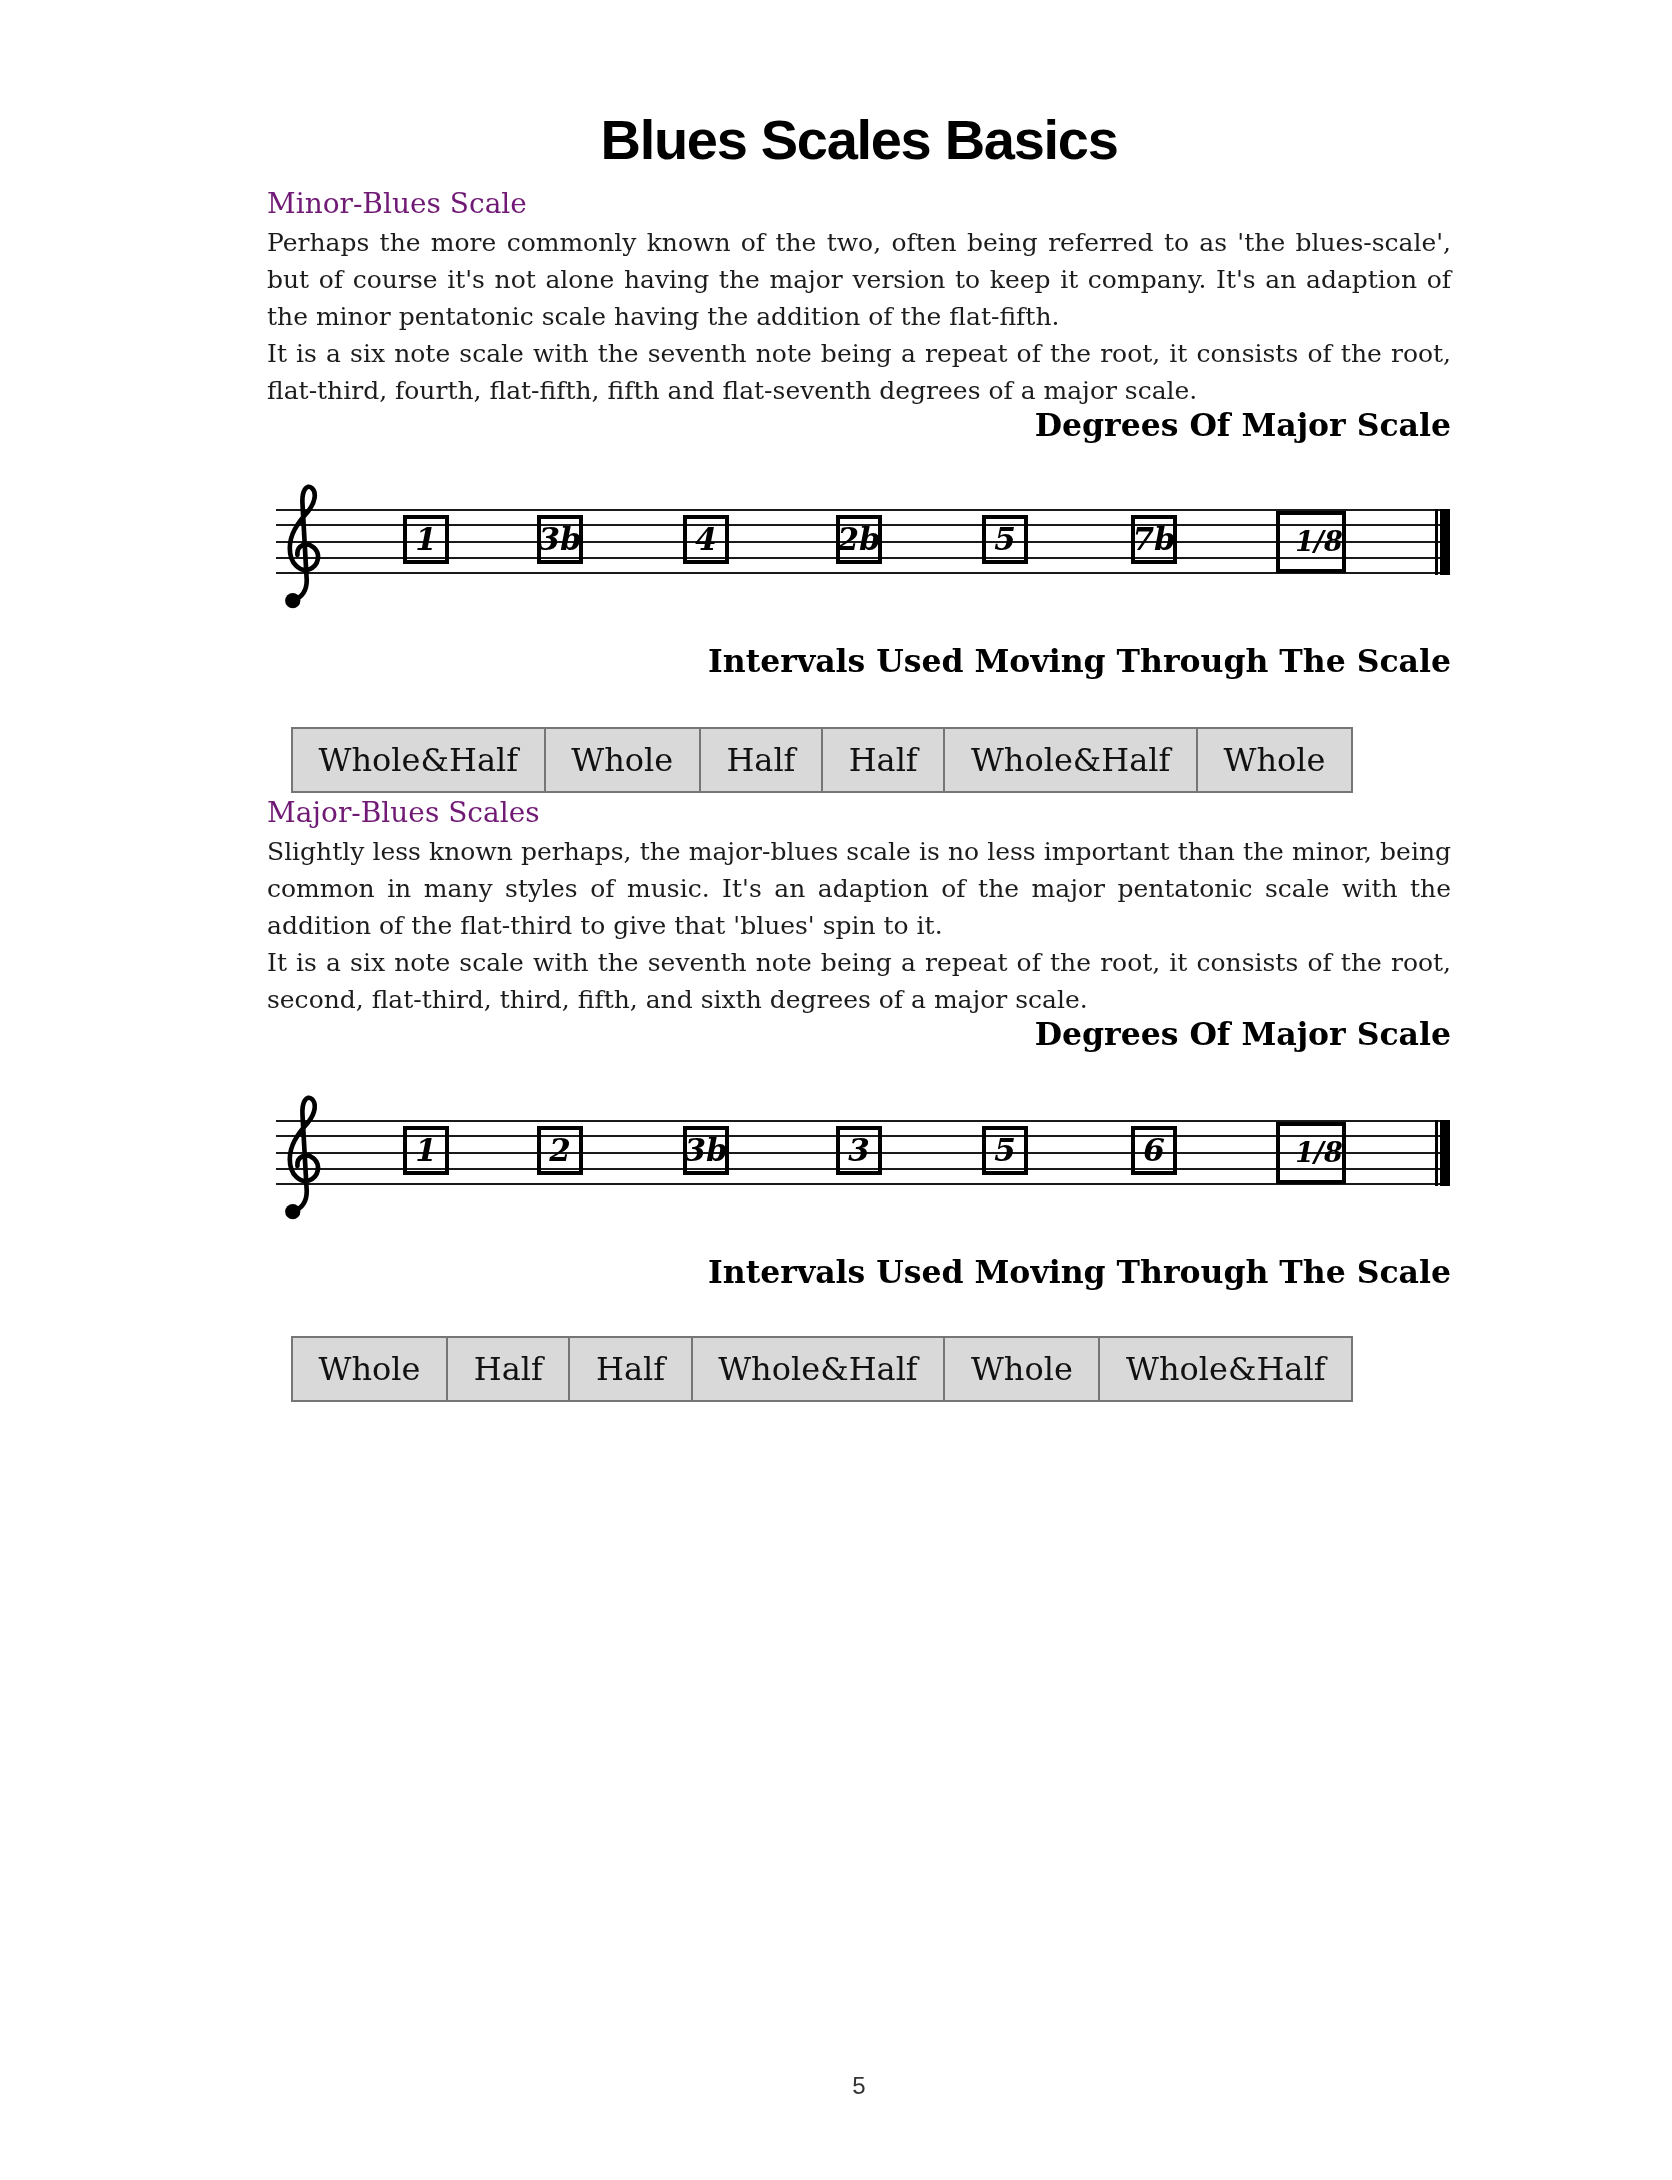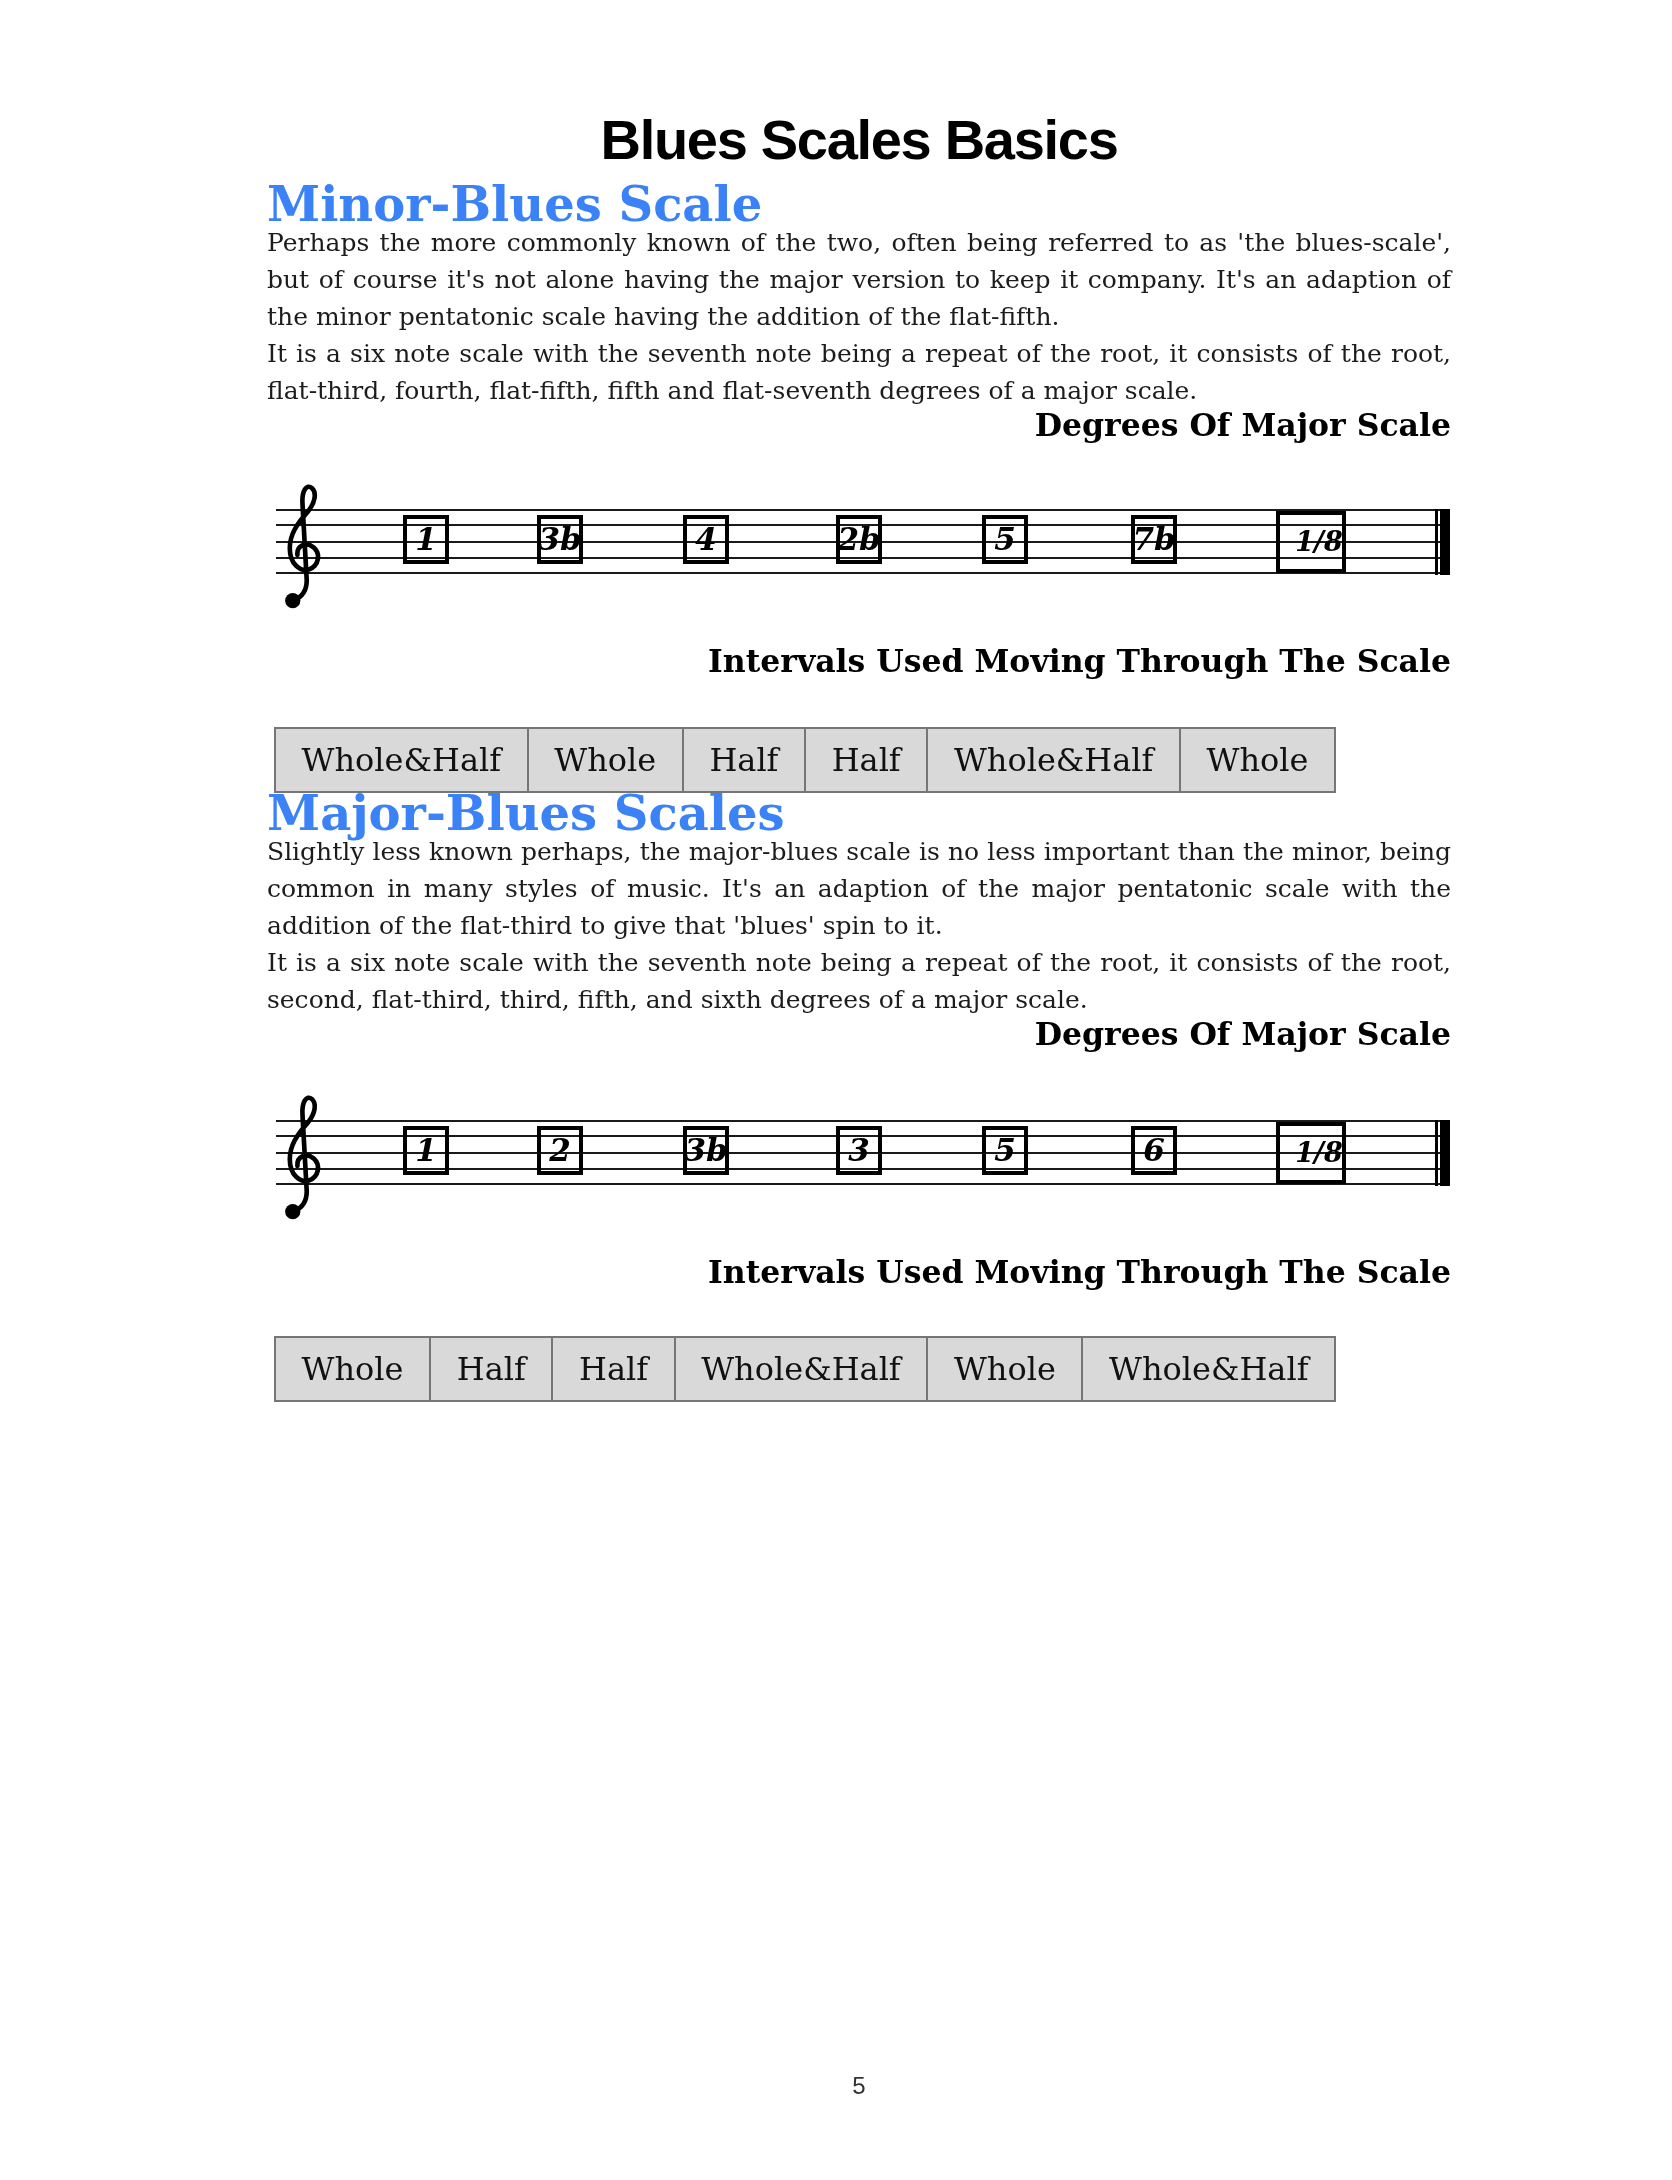--- a/index.html
+++ b/index.html
@@ -17,21 +17,21 @@
   .doc-title{
     font-family:"Liberation Sans", sans-serif;
     font-weight:700;
     font-size:56px;line-height:56px;
     letter-spacing:-1.3px;
     color:#000;
     text-align:center;
     margin:112px 0 16px 0;
   }
   h2.sec-heading{
-    font-size:48px;line-height:40px;font-weight:700;color:#3b82f6;margin:0;
+    font-size:28px;line-height:40px;font-weight:400;color:#701a75;margin:0;
   }
   .h2-minor{margin-top:97px;}
   .h2-major{margin-top:157px;}
   p.body-para{
     font-size:25px;line-height:37px;margin:0;
     text-align:justify;color:#1c1c1c;
   }
   .p-a{margin-top:32px;}
   .p-b{margin-top:40px;}
   .p-c{margin-top:25.6px;}
@@ -57,21 +57,21 @@
     border:4.3px solid #000;background:transparent;
     display:flex;align-items:center;justify-content:center;
     font-family:"DejaVu Serif", serif;font-style:italic;font-weight:700;
     font-size:31px;color:#000;line-height:1;
   }
   .d1{left:136px}.d2{left:270px}.d3{left:416px}.d4{left:569px}.d5{left:715px}.d6{left:864px}
   .d7{left:1009px;top:36px;width:46px;height:54px;font-size:27px;padding-left:16px;}
 
   
   .itable{
-    display:table;border-collapse:collapse;margin-left:7px;
+    display:table;border-collapse:collapse;margin-left:24px;
   }
   .it-1{margin-top:51px;}
   .it-2{margin-top:49px;}
   .itable .row{display:table-row;}
   .itable .cell{
     display:table-cell;
     border:2.6px solid #767676;
     background:#d9d9d9;
     height:62px;vertical-align:middle;
     padding:0 25.6px;text-align:center;

